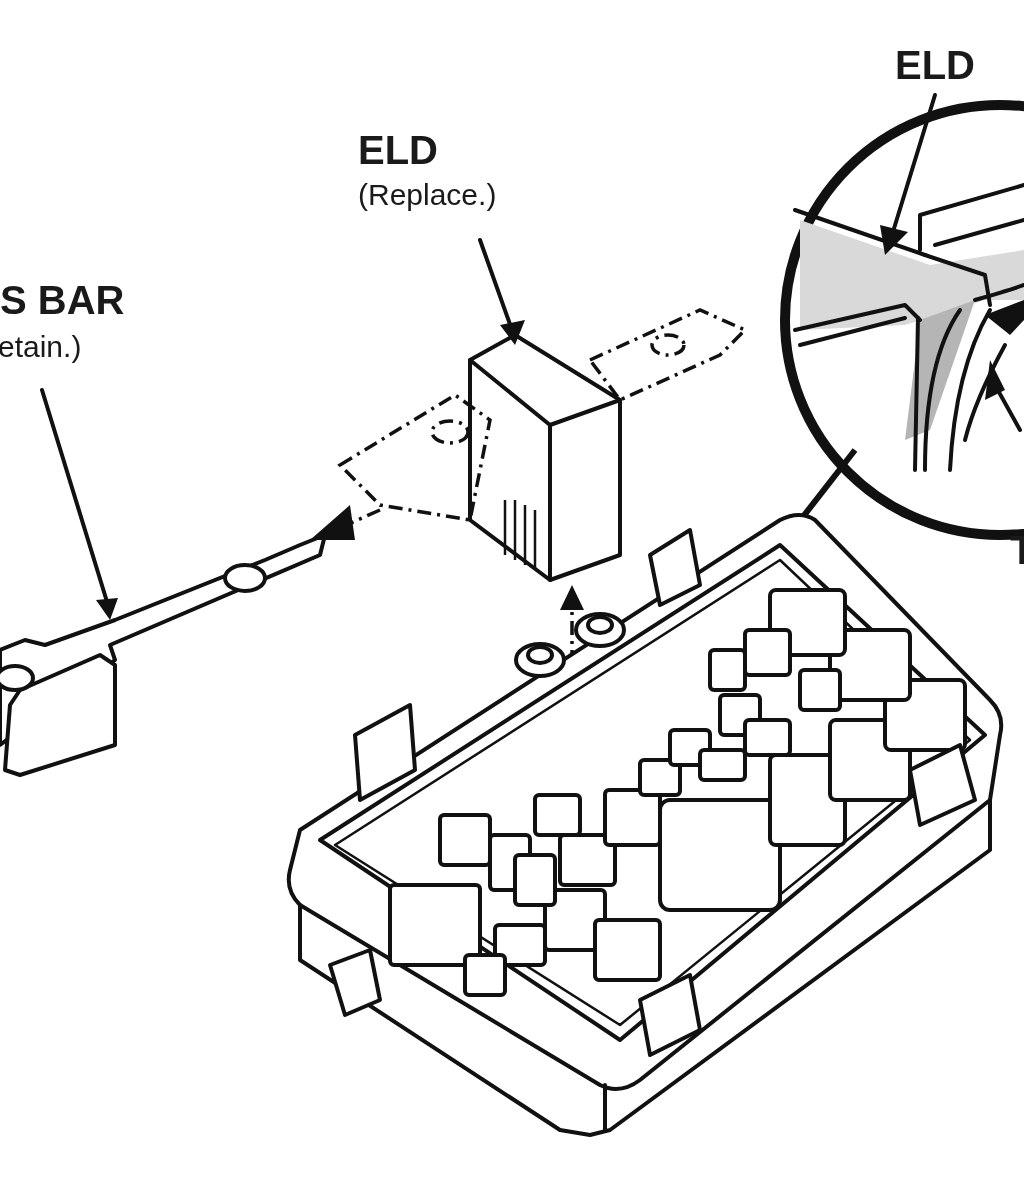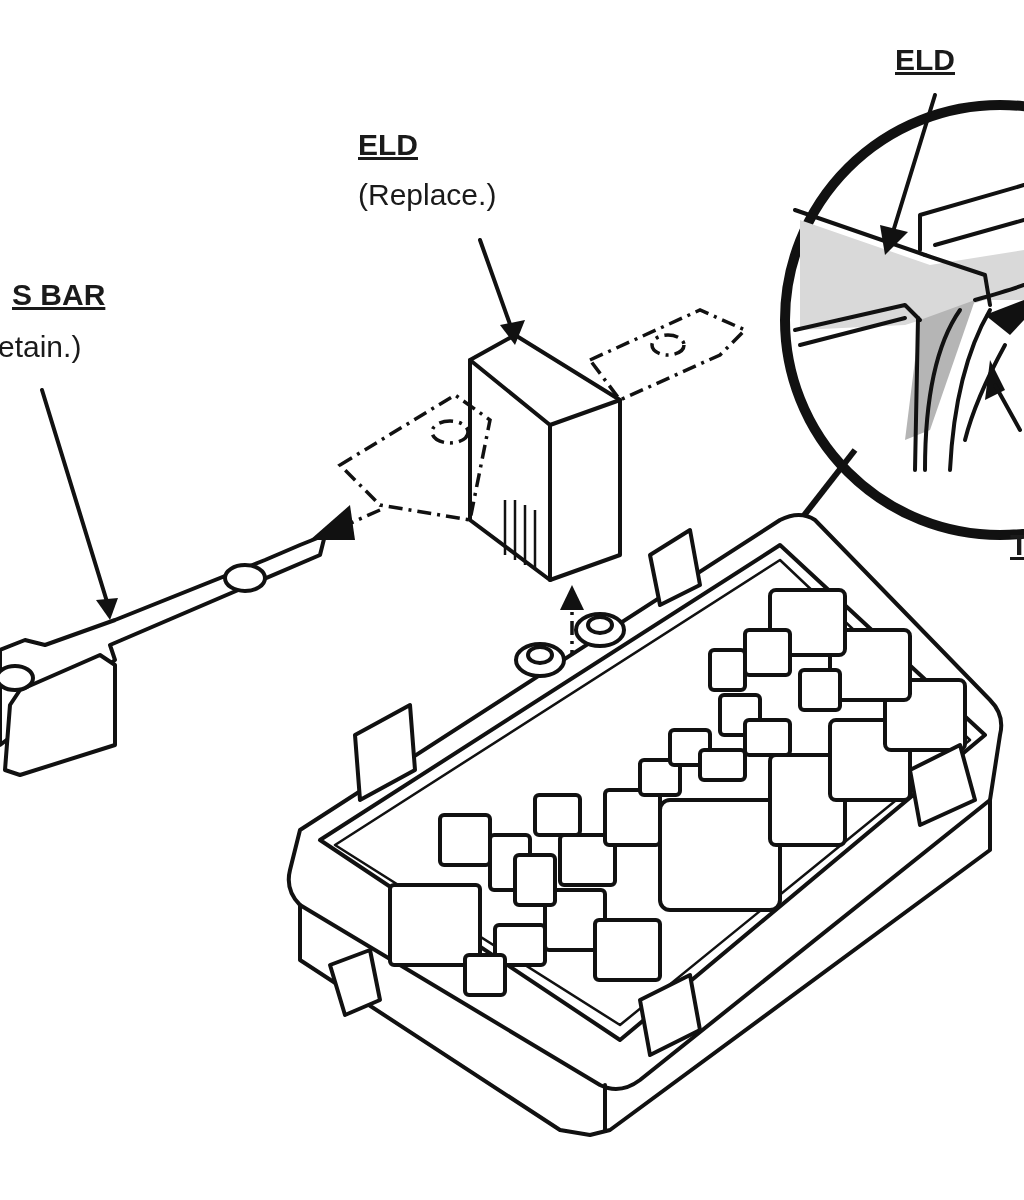--- a/index.html
+++ b/index.html
@@ -1,18 +1,18 @@
 <!DOCTYPE html>
 <html><head>
   <meta charset="utf-8">
   <style>
     html, body { margin: 0; padding: 0; background: #ffffff; }
     body { width: 1024px; height: 1200px; position: relative; overflow: hidden; font-family: "Liberation Sans", sans-serif; }
     .label { position: absolute; color: #1a1a1a; line-height: 1; white-space: nowrap; }
-    .bold { font-weight: 700; font-size: 30px; text-decoration: underline; }
+    .bold { font-weight: 700; font-size: 40px; }
     .reg { font-weight: 400; font-size: 30px; }
     svg { position: absolute; left: 0; top: 0; }
     .ln { fill: none; stroke: #111; stroke-width: 4; stroke-linejoin: round; stroke-linecap: round; }
     .thin { fill: none; stroke: #111; stroke-width: 2.5; stroke-linejoin: round; }
     .dash { fill: none; stroke: #111; stroke-width: 3.5; stroke-dasharray: 14 6 3 6; }
     .wf { fill: #fff; stroke: #111; stroke-width: 4; stroke-linejoin: round; }
   </style>
 </head>
 <body>
 
@@ -123,15 +123,15 @@
     <polygon class="wf" points="910,770 960,745 975,800 920,825"></polygon>
     <polygon class="wf" points="330,965 370,950 380,1000 345,1015"></polygon>
     <polygon class="wf" points="640,1000 690,975 700,1030 650,1055"></polygon>
     <polygon class="wf" points="650,555 690,530 700,585 660,605"></polygon>
   </g>
 </svg>
 
 <div class="label bold" style="left:895px; top:45px;">ELD</div>
 <div class="label bold" style="left:358px; top:130px;">ELD</div>
 <div class="label reg" style="left:358px; top:180px;">(Replace.)</div>
-<div class="label bold" style="left:0px; top:280px;margin-left:12px;">S BAR</div>
+<div class="label bold" style="left:0px; top:280px;">S BAR</div>
 <div class="label reg" style="left:-2px; top:332px;">etain.)</div>
 <div class="label bold" style="left:1010px; top:530px;">T</div>
 
 </body></html>

